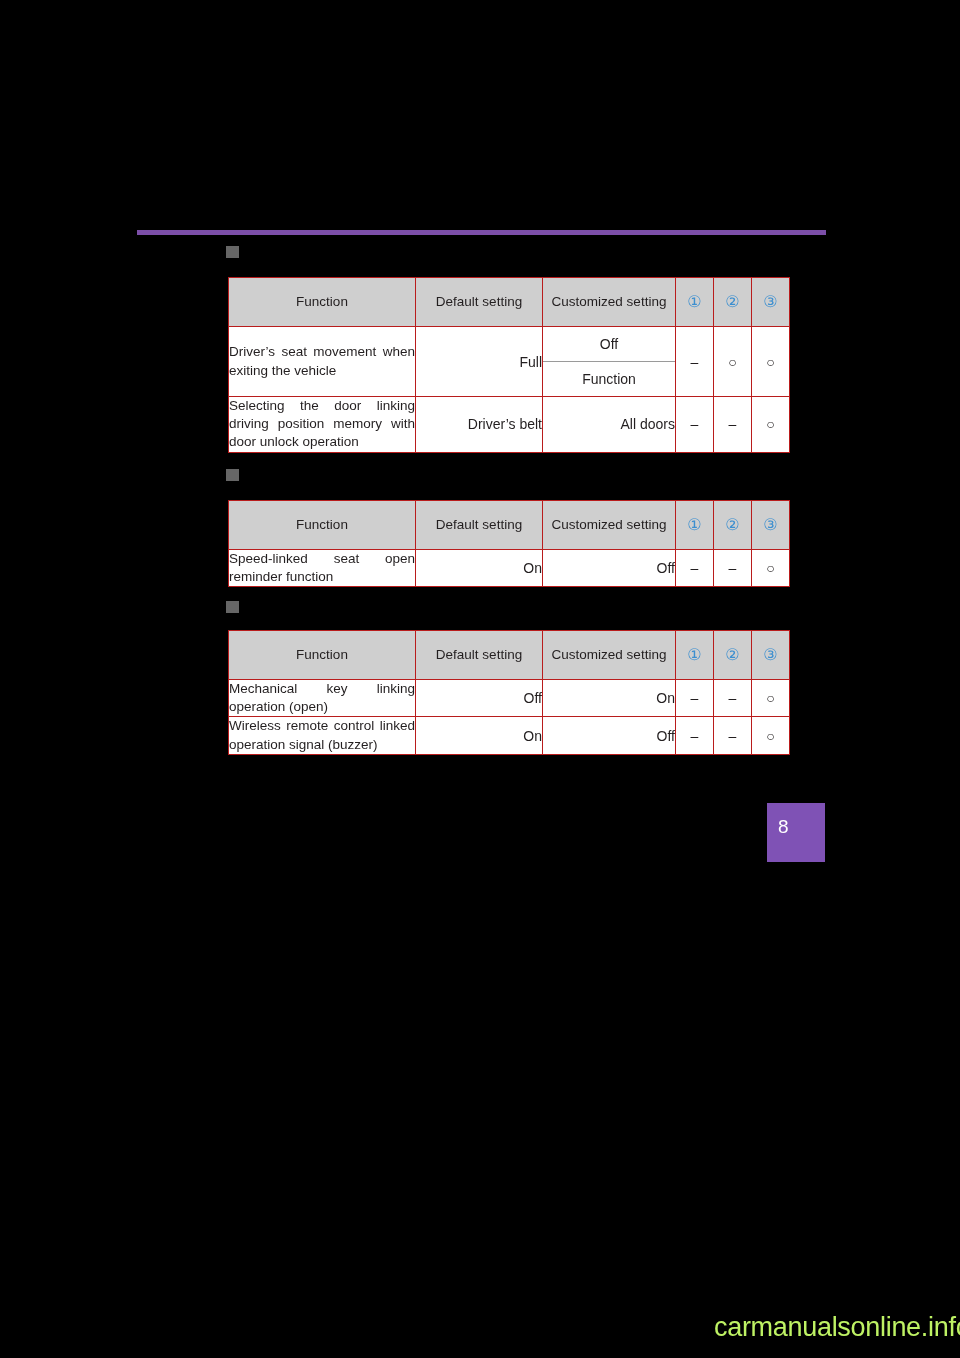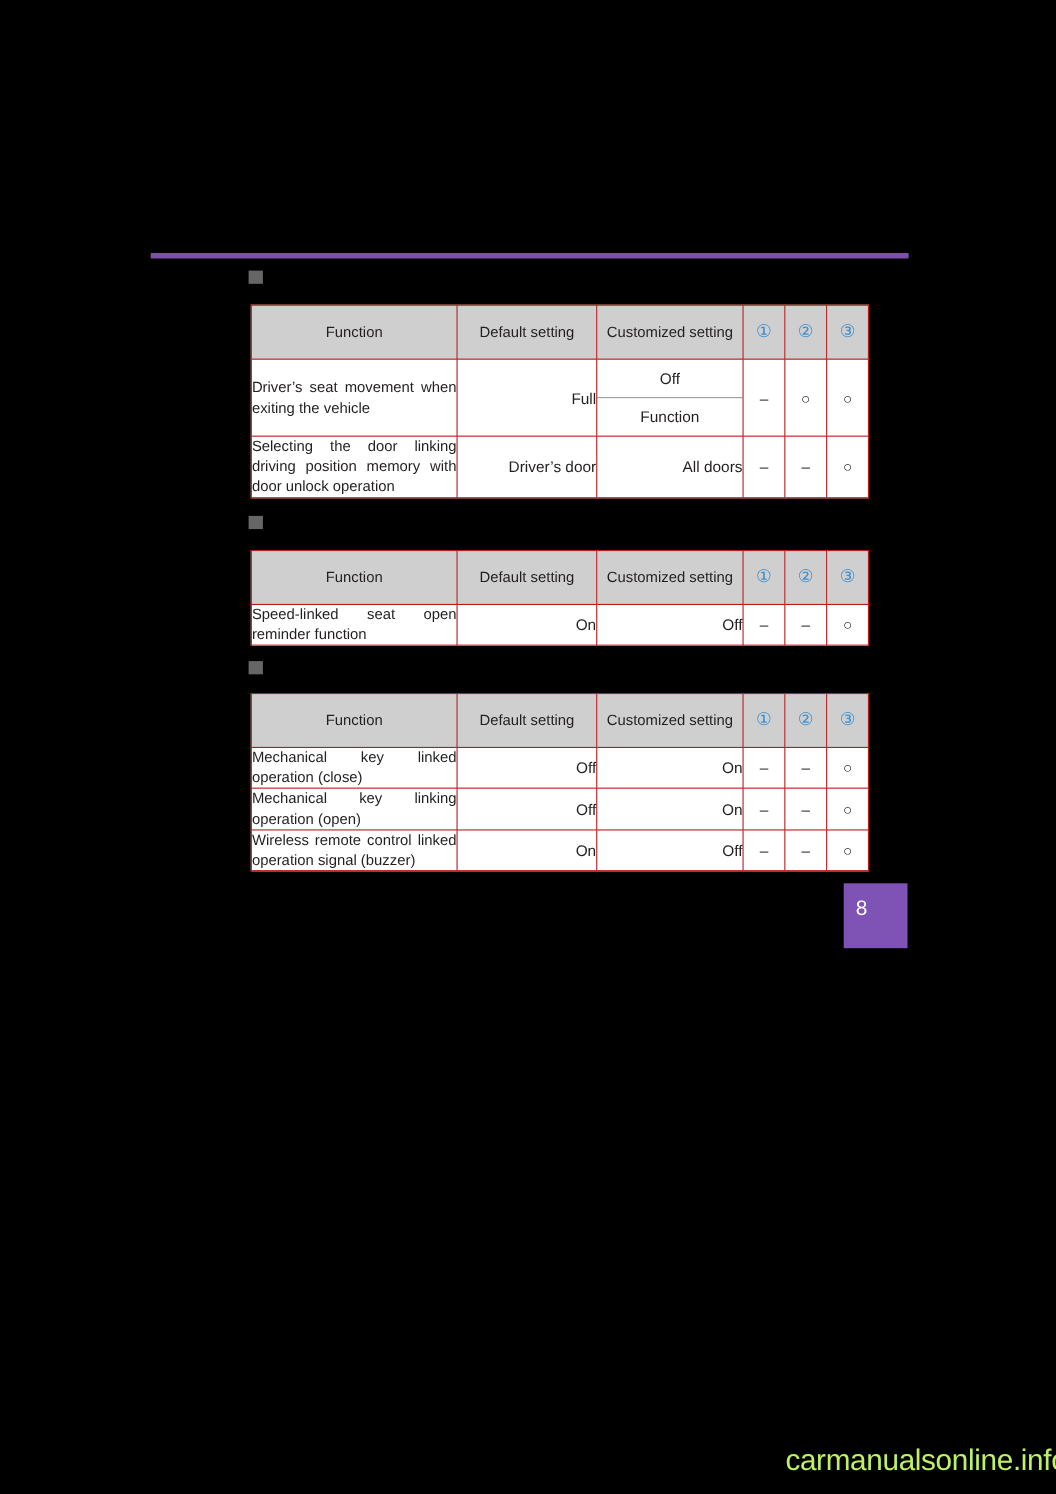--- a/index.html
+++ b/index.html
@@ -162,21 +162,21 @@
         <td class="nested-split">
           <div class="subcell subcell-top">Off</div>
           <div class="subcell">Function</div>
         </td>
         <td class="cell-mark">–</td>
         <td class="cell-mark">○</td>
         <td class="cell-mark">○</td>
       </tr>
       <tr>
         <td class="cell-func">Selecting the door linking driving position memory with door unlock operation</td>
-        <td class="cell-center">Driver’s door</td>
+        <td class="cell-center">Driver’s belt</td>
         <td class="cell-center">All doors</td>
         <td class="cell-mark">–</td>
         <td class="cell-mark">–</td>
         <td class="cell-mark">○</td>
       </tr>
     </tbody>
   </table>
 
   <div class="section-marker" style="left:226px; top:469px;"></div>
 
@@ -211,28 +211,20 @@
         <th class="col-func">Function</th>
         <th class="col-def">Default setting</th>
         <th class="col-cust">Customized setting</th>
         <th class="col-mark"><span class="circled">①</span></th>
         <th class="col-mark"><span class="circled">②</span></th>
         <th class="col-mark"><span class="circled">③</span></th>
       </tr>
     </thead>
     <tbody>
       <tr>
-        <td class="cell-func">Mechanical key linked operation (close)</td>
-        <td class="cell-center">Off</td>
-        <td class="cell-center">On</td>
-        <td class="cell-mark">–</td>
-        <td class="cell-mark">–</td>
-        <td class="cell-mark">○</td>
-      </tr>
-      <tr>
         <td class="cell-func">Mechanical key linking operation (open)</td>
         <td class="cell-center">Off</td>
         <td class="cell-center">On</td>
         <td class="cell-mark">–</td>
         <td class="cell-mark">–</td>
         <td class="cell-mark">○</td>
       </tr>
       <tr>
         <td class="cell-func">Wireless remote control linked operation signal (buzzer)</td>
         <td class="cell-center">On</td>

